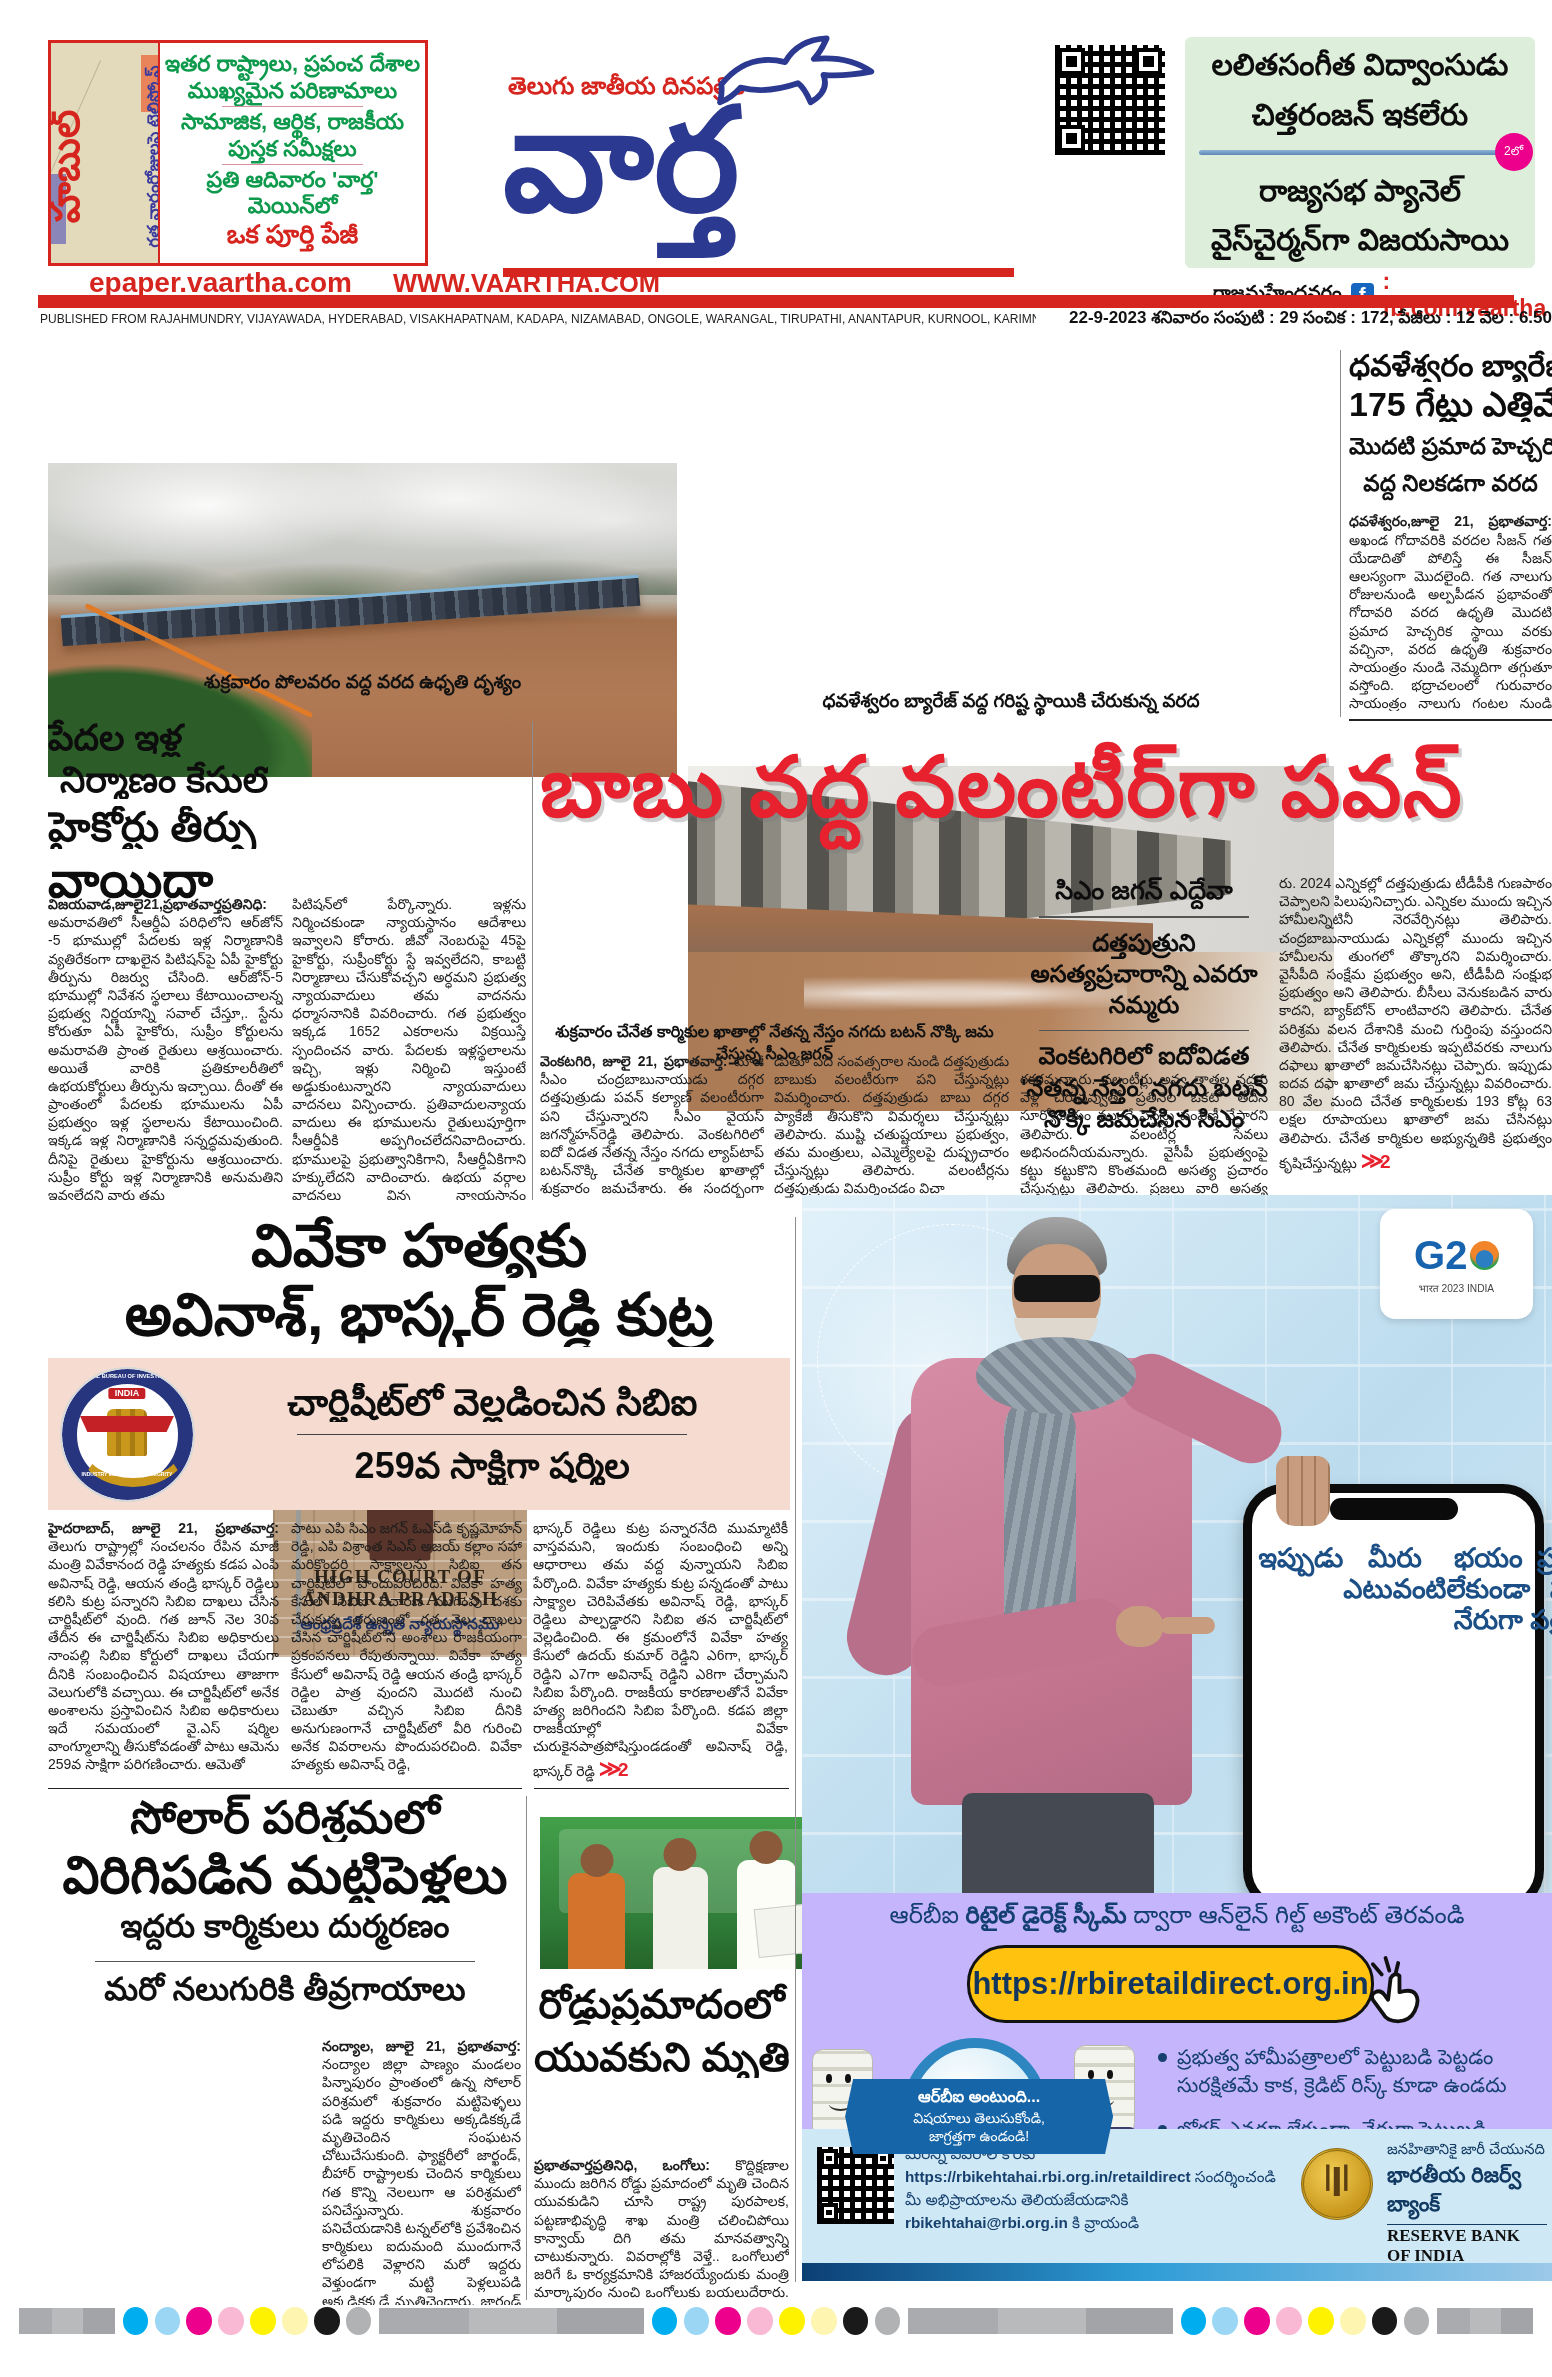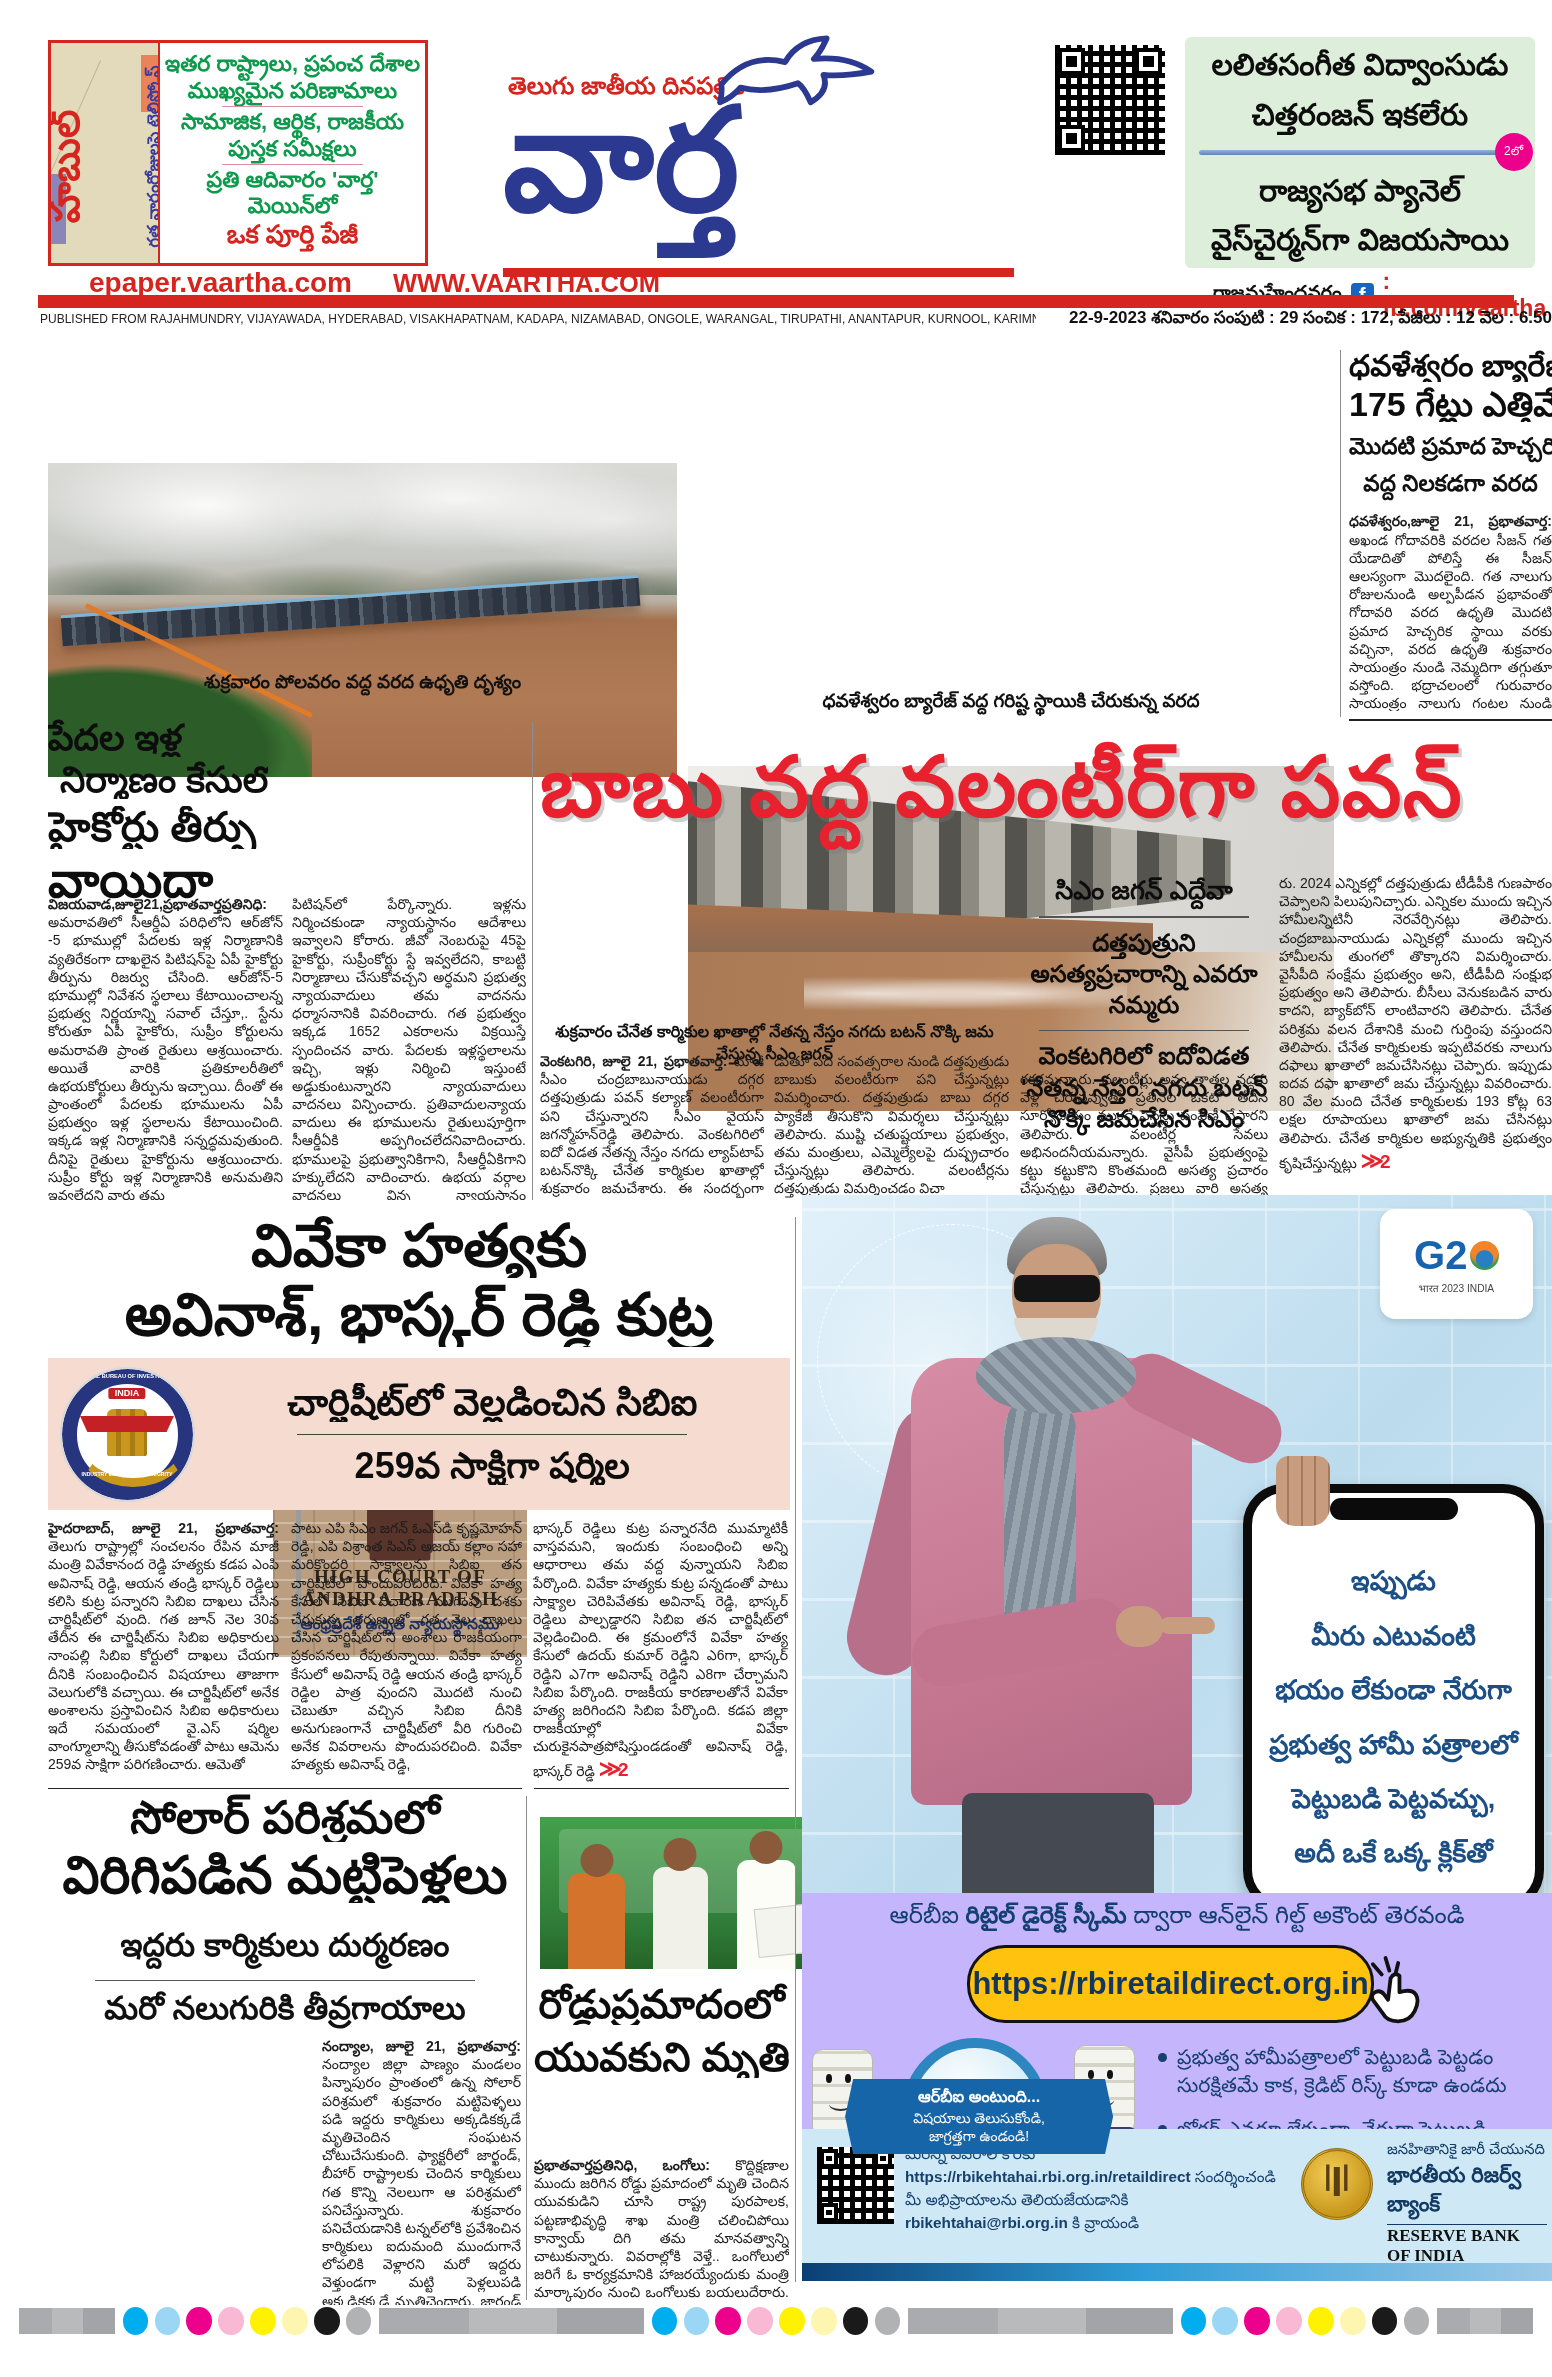--- a/index.html
+++ b/index.html
@@ -110,21 +110,21 @@
   .am .tail{left:189px;top:183px;width:72px;height:268px;border-radius:36px;background:repeating-linear-gradient(100deg,#97a3ad 0 7.7px,#7d8a95 7.7px 15.3px);}
   .am .shirt{left:96px;top:147px;width:281px;height:447px;border-radius:45px 45px 15.3px 15.3px;background:linear-gradient(160deg,#d58ca4 0%,#c2748e 70%,#b36a85 100%);}
   .am .armL{left:56px;top:192px;width:77px;height:275px;border-radius:38px;background:#b86f8a;transform:rotate(14deg);}
   .am .foreL{left:96px;top:401px;width:217px;height:61px;border-radius:32px;background:#c2748e;transform:rotate(-10deg);}
   .am .handL{left:301px;top:395px;width:47px;height:41px;border-radius:45%;background:#c89d7f;}
   .am .finger{left:345px;top:406px;width:55px;height:16.6px;border-radius:9px;background:#c89d7f;}
   .am .armR{left:300px;top:167px;width:172px;height:61px;border-radius:32px;background:#c2748e;transform:rotate(26deg);}
   .am .pants{left:147px;top:582px;width:192px;height:117px;border-radius:10.2px;background:#454a52;}
   .phone{position:absolute;left:441px;top:289px;width:301px;height:427px;background:#fff;border:9.6px solid #0b0b0b;border-radius:41px;box-sizing:border-box;box-shadow:0 9px 16.6px rgba(0,0,0,.25);}
   .phone .notch{position:absolute;left:50%;top:5.1px;transform:translateX(-50%);width:128px;height:22px;background:#0b0b0b;border-radius:11.5px;}
-  .phone .scr{position:absolute;left:6.4px;right:6.4px;top:50px;bottom:9px;display:flex;flex-direction:column;justify-content:space-evenly;}
+  .phone .scr{position:absolute;left:6.4px;right:6.4px;top:50px;bottom:9px;display:flex;flex-direction:row;justify-content:space-evenly;}
   .phone .scr div{font-size:27px;font-weight:bold;color:#1c4f86;text-align:center;line-height:1.15;}
   .hand-over{position:absolute;left:474px;top:261px;width:54px;height:70px;background:#c89d7f;border-radius:12.8px 12.8px 19px 19px;z-index:5;background-image:repeating-linear-gradient(90deg,transparent 0 11.5px,rgba(120,80,50,.45) 11.5px 13.4px);}
   .ad-band{position:absolute;left:0;top:698px;width:100%;height:429px;background:#c4b5fd;}
   .scheme{position:absolute;left:0;top:7.7px;width:100%;text-align:center;font-size:24px;color:#143f73;}
   .urlpill{position:absolute;left:165px;top:52px;width:401px;height:72px;background:#ffc20e;border:3.8px solid #121212;border-radius:38px;display:flex;align-items:center;justify-content:center;font-size:31px;font-weight:bold;color:#13365e;}
   .cursor-hand{position:absolute;left:562px;top:61px;width:57px;height:70px;}
   .mascots{position:absolute;left:5.1px;top:139px;width:338px;height:166px;}
   .mascots .coin{position:absolute;left:96px;top:6.4px;width:144px;height:144px;border-radius:50%;border:10.2px solid #2e86c1;background:radial-gradient(circle at 40% 35%,#ffffff,#bfe3f3);box-sizing:border-box;}
   .note-man{position:absolute;width:70px;height:147px;}
   .note-man .roll{position:absolute;left:5.1px;top:6.4px;width:59px;height:87px;border-radius:11.5px;background:#f4f4ee;border:1.9px solid #b9b9ad;background-image:repeating-linear-gradient(0deg,rgba(150,150,130,.35) 0 3.2px,transparent 3.2px 16.6px);}
@@ -330,21 +330,21 @@
   <div class="abs body-txt" style="left:48px;top:1519px;width:231px;height:263px;"><b>హైదరాబాద్, జూలై 21, ప్రభాతవార్త:</b> <span>తెలుగు రాష్ట్రాల్లో సంచలనం రేపిన మాజీ మంత్రి వివేకానంద రెడ్డి హత్యకు కడప ఎంపి అవినాష్ రెడ్డి, ఆయన తండ్రి భాస్కర్ రెడ్డిలు కలిసి కుట్ర పన్నారని సిబిఐ దాఖలు చేసిన చార్జిషీట్‌లో వుంది. గత జూన్ నెల 30వ తేదీన ఈ చార్జిషీట్‌ను సిబిఐ అధికారులు నాంపల్లి సిబిఐ కోర్టులో దాఖలు చేయగా దీనికి సంబంధించిన విషయాలు తాజాగా వెలుగులోకి వచ్చాయి. ఈ చార్జిషీట్‌లో అనేక అంశాలను ప్రస్తావించిన సిబిఐ అధికారులు ఇదే సమయంలో వై.ఎస్ షర్మిల వాంగ్మూలాన్ని తీసుకోవడంతో పాటు ఆమెను 259వ సాక్షిగా పరిగణించారు. ఆమెతో</span></div>
   <div class="abs body-txt" style="left:291px;top:1519px;width:231px;height:263px;"><span>పాటు ఎపి సిఎం జగన్ ఓఎస్‌డి కృష్ణమోహన్ రెడ్డి, ఎపి విశ్రాంత సిఎస్ అజయ్ కల్లాం సహా మరికొందరి సాక్ష్యాలను సిబిఐ తన చార్జిషీట్‌లో పొందుపరిచింది. వివేకా హత్య కేసులో సిబిఐ విచారణ ముగింపు దశకు చేరుకున్న తరుణంలో గత నెల దాఖలు చేసిన చార్జిషీట్‌లోని అంశాలు రాజకీయంగా ప్రకంపనలు రేపుతున్నాయి. వివేకా హత్య కేసులో అవినాష్ రెడ్డి ఆయన తండ్రి భాస్కర్ రెడ్డిల పాత్ర వుందని మొదటి నుంచి చెబుతూ వచ్చిన సిబిఐ దీనికి అనుగుణంగానే చార్జిషీట్‌లో వీరి గురించి అనేక వివరాలను పొందుపరచింది. వివేకా హత్యకు అవినాష్ రెడ్డి,</span></div>
   <div class="abs body-txt" style="left:533px;top:1519px;width:255px;height:263px;"><span>భాస్కర్ రెడ్డిలు కుట్ర పన్నారనేది ముమ్మాటికీ వాస్తవమని, ఇందుకు సంబంధించి అన్ని ఆధారాలు తమ వద్ద వున్నాయని సిబిఐ పేర్కొంది. వివేకా హత్యకు కుట్ర పన్నడంతో పాటు సాక్ష్యాల చెరిపివేతకు అవినాష్ రెడ్డి, భాస్కర్ రెడ్డిలు పాల్పడ్డారని సిబిఐ తన చార్జిషీట్‌లో వెల్లడించింది. ఈ క్రమంలోనే వివేకా హత్య కేసులో ఉదయ్ కుమార్ రెడ్డిని ఎ6గా, భాస్కర్ రెడ్డిని ఎ7గా అవినాష్ రెడ్డిని ఎ8గా చేర్చామని సిబిఐ పేర్కొంది. రాజకీయ కారణాలతోనే వివేకా హత్య జరిగిందని సిబిఐ పేర్కొంది. కడప జిల్లా రాజకీయాల్లో వివేకా చురుకైనపాత్రపోషిస్తుండడంతో అవినాష్ రెడ్డి, భాస్కర్ రెడ్డి</span> <span class="jump"><span class="sym">≫</span><span>2</span></span></div>
 
   <div class="abs rule-v" style="left:795px;top:1217px;height:1065px;"></div>
 
   <div class="abs rule-h" style="left:48px;top:1788px;width:474px;height:1.3px;"></div>
   <div class="abs" style="left:48px;top:1794px;width:474px;">
     <div class="hl-black c nw" style="font-size:45px;">సోలార్ పరిశ్రమలో</div>
     <div class="hl-black c nw" style="font-size:52px;margin-top:6.4px;">విరిగిపడిన మట్టిపెళ్లలు</div>
-    <div class="b c nw" style="font-size:32px;margin-top:24px;">ఇద్దరు కార్మికులు దుర్మరణం</div>
+    <div class="b c nw" style="font-size:32px;margin-top:5px;">ఇద్దరు కార్మికులు దుర్మరణం</div>
     <div class="rule-h" style="width:80%;margin:9px auto;background:#555;height:1.3px;"></div>
     <div class="b c nw" style="font-size:32px;">మరో నలుగురికి తీవ్రగాయాలు</div>
   </div>
 
   <div class="abs body-txt" style="left:322px;top:2037px;width:199px;height:268px;"><b>నంద్యాల, జూలై 21, ప్రభాతవార్త:</b> <span>నంద్యాల జిల్లా పాణ్యం మండలం పిన్నాపురం ప్రాంతంలో ఉన్న సోలార్ పరిశ్రమలో శుక్రవారం మట్టిపెళ్ళలు పడి ఇద్దరు కార్మికులు అక్కడికక్కడే మృతిచెందిన సంఘటన చోటుచేసుకుంది. ఫ్యాక్టరీలో జార్ఖండ్, బీహార్ రాష్ట్రాలకు చెందిన కార్మికులు గత కొన్ని నెలలుగా ఆ పరిశ్రమలో పనిచేస్తున్నారు. శుక్రవారం పనిచేయడానికి టన్నల్‌లోకి ప్రవేశించిన కార్మికులు ఐదుమంది ముందుగానే లోపలికి వెళ్లారని మరో ఇద్దరు వెళ్తుండగా మట్టి పెళ్లలుపడి అక్కడికక్కడే మృతిచెందారు. జార్ఖండ్ రాష్ట్రానికి చెందిన మోనో బిక్ బొక్తా (42) సోనా బొక్తా (33)అనే కార్మికులు అక్కడికక్కడే మృతి చెందారు. మరో నలుగురికి తీవ్ర గాయాలయినట్లు తెలుస్తోంది. మరికొంతమంది</span> </div>
 
   <div class="abs rule-v" style="left:526px;top:1796px;height:504px;"></div>
 
   <div class="abs rule-h" style="left:534px;top:1788px;width:255px;height:1.3px;"></div>
 

